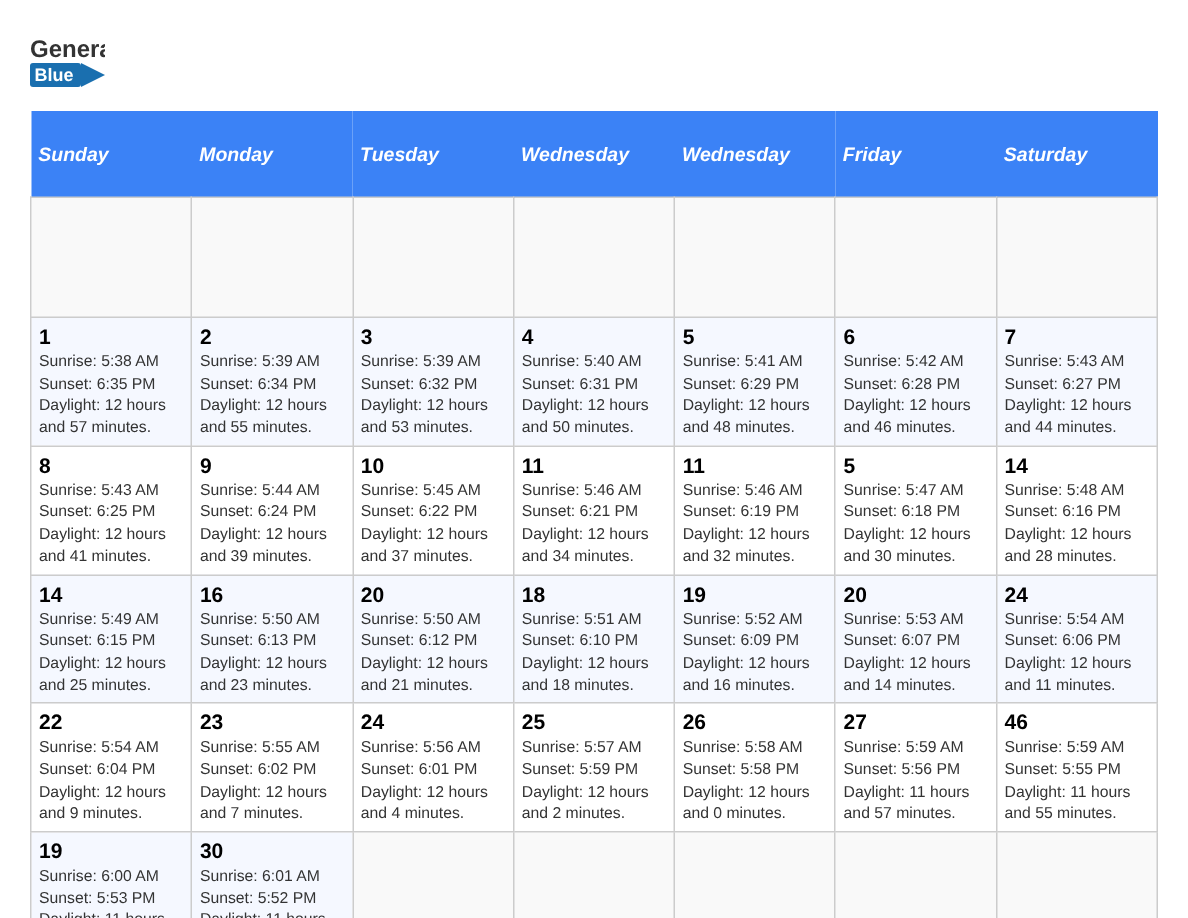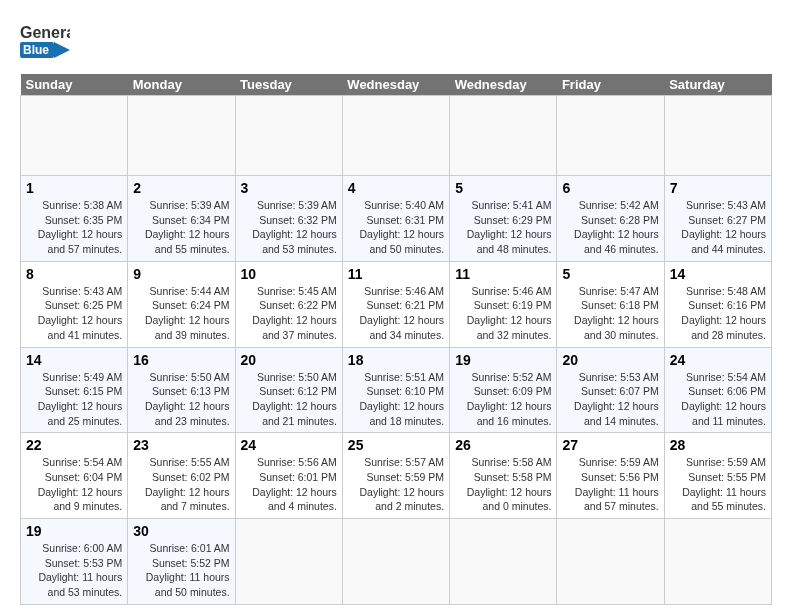--- a/index.html
+++ b/index.html
@@ -27,26 +27,27 @@
     .location {
       font-size: 16px;
       color: #555;
     }
     table {
       width: 100%;
       border-collapse: collapse;
       font-size: 11px;
     }
     th {
-      background-color: #737373;
+      background-color: #3b82f6;
       color: white;
       text-align: left;
-      padding: 3px 5px;
+      padding: 21px 5px;
       font-size: 13px;
       font-weight: bold;
+      font-style: italic;
     }
     td {
       border: 1px solid #ccc;
       vertical-align: top;
       padding: 4px 5px;
       height: 80px;
       width: 14.28%;
       background: #fff;
     }
     td.empty {
@@ -54,21 +55,20 @@
     }
     .day-num {
       font-size: 14px;
       font-weight: bold;
       margin-bottom: 2px;
     }
     .day-info {
       font-size: 10.5px;
       color: #333;
       line-height: 1.4;
-      text-align: right;
     }
     tr:nth-child(even) td:not(.empty) {
       background: #f5f8ff;
     }
     .logo-container {
       display: flex;
       align-items: center;
       gap: 4px;
     }
   </style>
@@ -329,21 +329,21 @@
       </td>
         <td>
         <div class="day-num">27</div>
         <div class="day-info">
           Sunrise: 5:59 AM<br>
           Sunset: 5:56 PM<br>
           Daylight: 11 hours and 57 minutes.
         </div>
       </td>
         <td>
-        <div class="day-num">28</div>
+        <div class="day-num">46</div>
         <div class="day-info">
           Sunrise: 5:59 AM<br>
           Sunset: 5:55 PM<br>
           Daylight: 11 hours and 55 minutes.
         </div>
       </td>
       </tr>
       <tr>
         <td>
         <div class="day-num">19</div>

